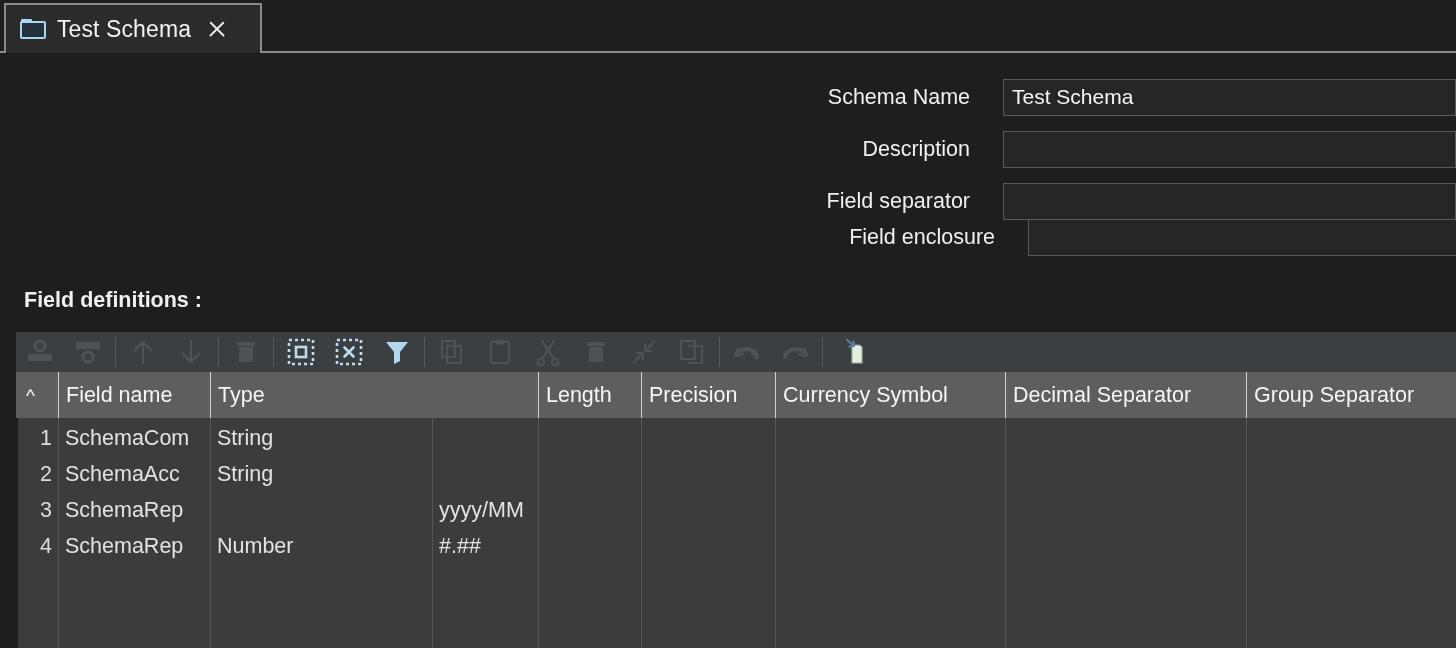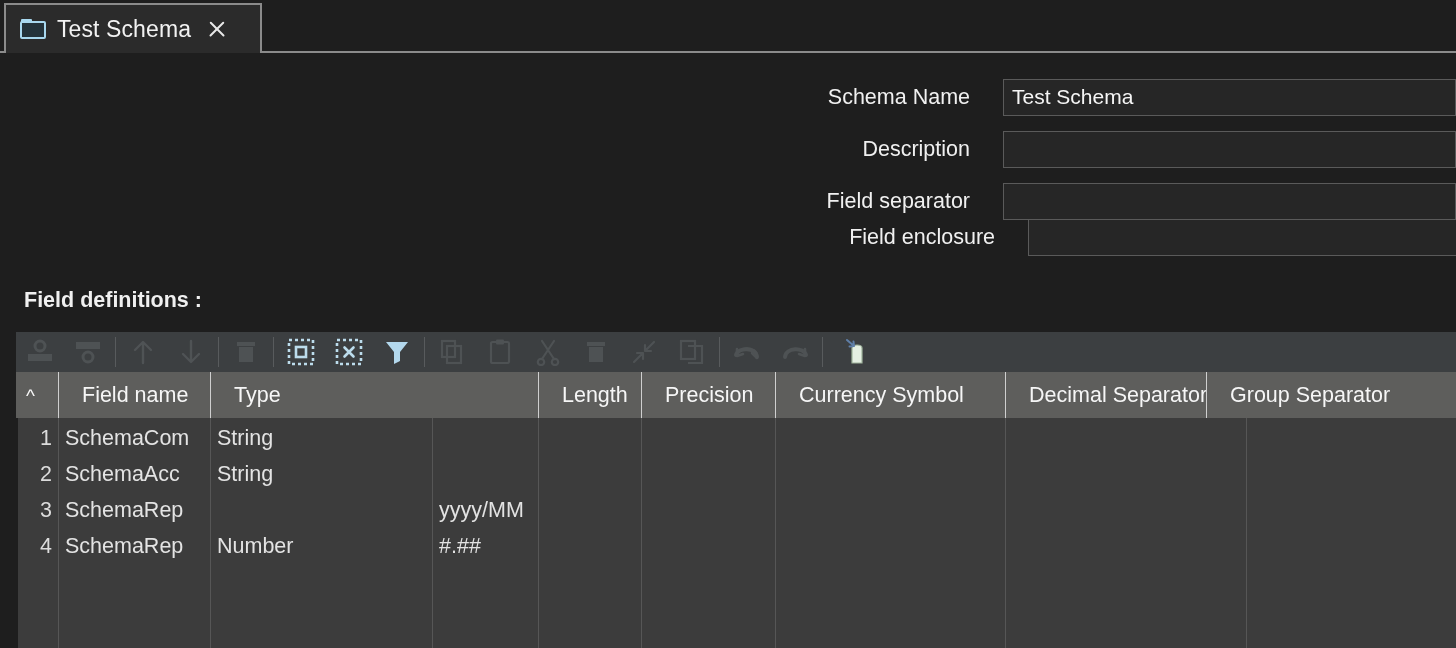--- a/index.html
+++ b/index.html
@@ -94,21 +94,21 @@
   
   .table { position: absolute; left: 16px; top: 372px; width: 1440px; height: 276px; }
   .thead {
     position: absolute; left: 0; top: 0; width: 1440px; height: 46px;
     background: #5e5e5c;
   }
   .th {
     position: absolute; top: 0; height: 46px;
     display: flex; align-items: center;
     color: #f6f6f6; font-size: 21.5px; white-space: nowrap; overflow: hidden;
-    padding-left: 23px;
+    padding-left: 7px;
     border-left: 1.5px solid #cfcfcf;
   }
   .th.first { border-left: none; padding-left: 10px; }
   .th-caret { color: #f6f6f6; font-size: 19px; line-height: 1; }
 
   .tbody {
     position: absolute; left: 0; top: 46px; width: 1440px; height: 230px;
     background: #3c3c3c; overflow: hidden;
   }
   .tbody-leftstrip {
@@ -306,21 +306,21 @@
   <div class="thead">
     <div class="th first" style="left:0px;width:42px">
       <span class="th-caret">^</span>
     </div>
     <div class="th" style="left:42px;width:152px">Field name</div>
     <div class="th" style="left:194px;width:222px">Type</div>
     <div class="th" style="left:625px;width:134px">Precision</div>
     <div class="th" style="left:522px;width:103px">Length</div>
     <div class="th" style="left:759px;width:230px">Currency Symbol</div>
     <div class="th" style="left:989px;width:241px">Decimal Separator</div>
-    <div class="th" style="left:1190px;width:192px">Group Separator</div>
+    <div class="th" style="left:1230px;width:192px">Group Separator</div>
   </div>
 
   <div class="tbody">
     <div class="tbody-leftstrip"></div>
 
     <div class="colline" style="left:42px"></div>
     <div class="colline" style="left:194px"></div>
     <div class="colline" style="left:416px"></div>
     <div class="colline" style="left:522px"></div>
     <div class="colline" style="left:625px"></div>

